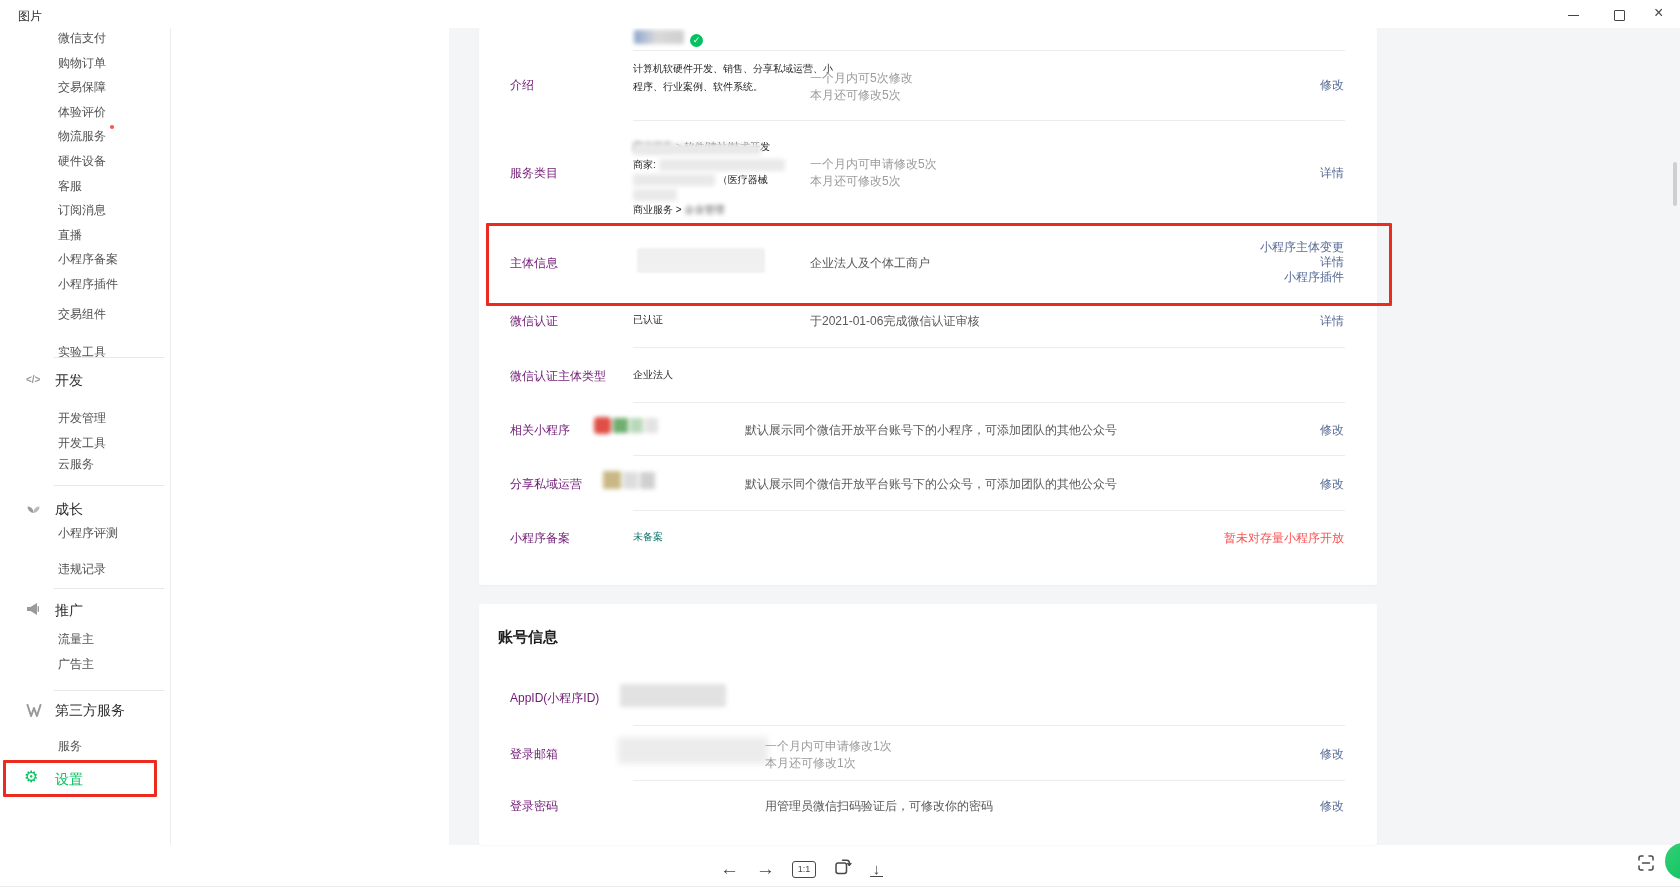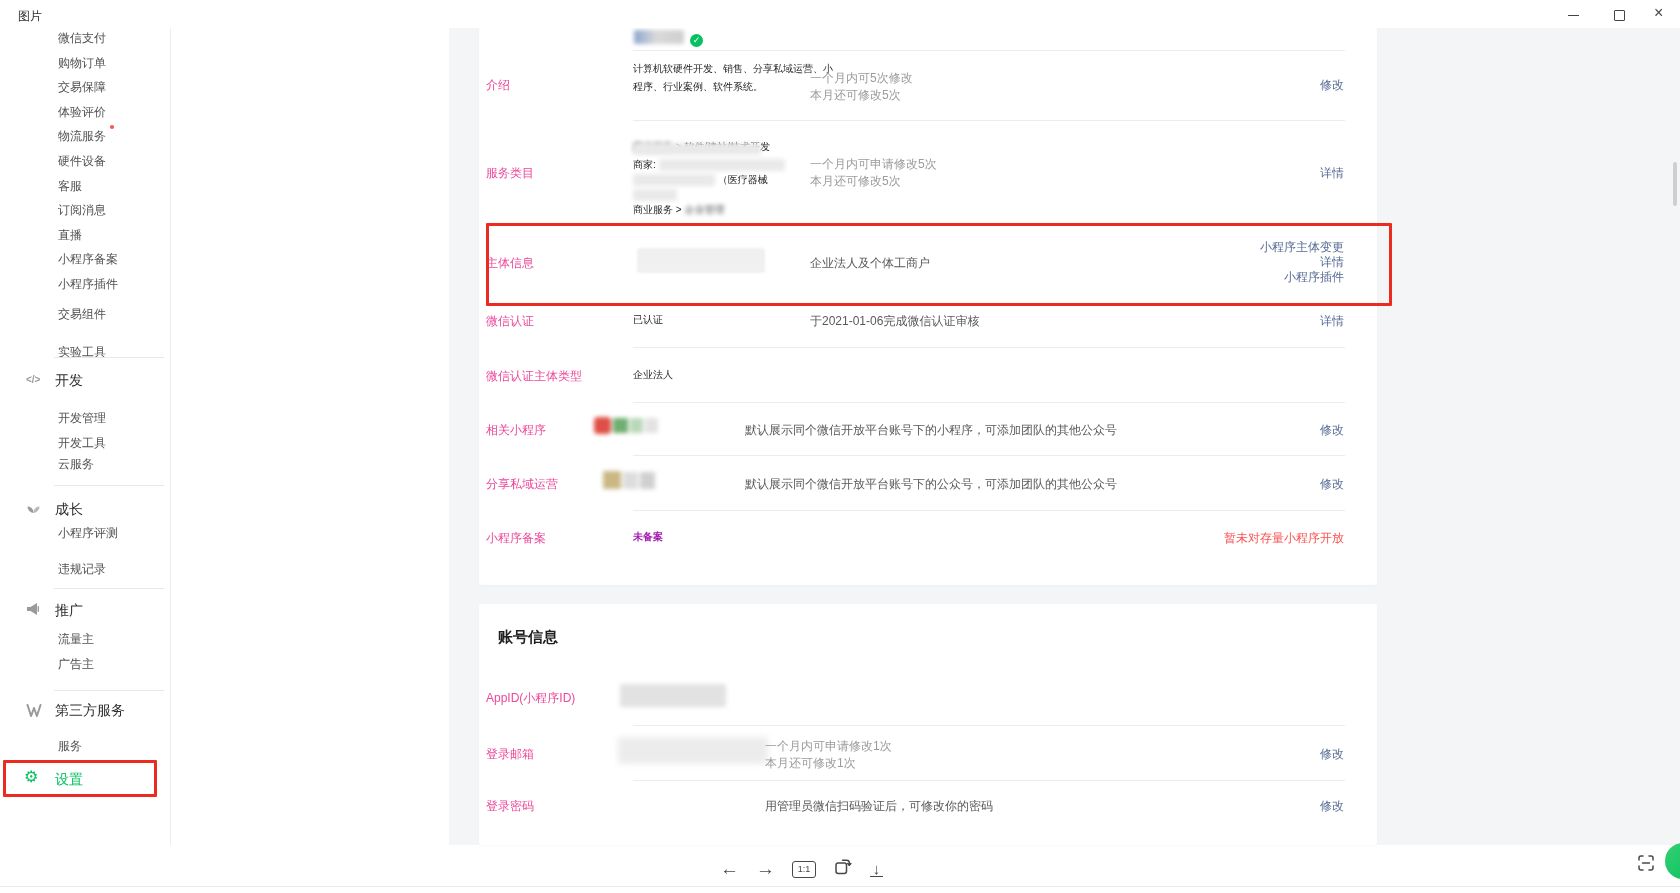--- a/index.html
+++ b/index.html
@@ -21,30 +21,30 @@
   .side-border{position:absolute;left:170px;top:28px;width:1px;height:817px;background:#ededed}
   .s-item{position:absolute;left:58px;font-size:12px;color:#515151;cursor:pointer;white-space:nowrap;z-index:3}
   .s-sec{position:absolute;left:55px;font-size:14px;color:#2d2d2d;cursor:pointer;white-space:nowrap;z-index:3}
   .s-icon{position:absolute;left:26px;z-index:3;color:#9a9a9a}
   .s-div{position:absolute;left:54px;width:110px;height:1px;background:#e8e8e8;z-index:3}
   .new-dot{position:absolute;width:4px;height:4px;border-radius:50%;background:#fa5151;z-index:4}
   .green{color:#07c160 !important}
   
   .main-bg{position:absolute;left:449px;top:28px;width:1231px;height:817px;background:#f4f5f7;z-index:1}
   .card{position:absolute;left:479px;width:898px;background:#ffffff;border-radius:3px;z-index:2;box-shadow:0 1px 2px rgba(0,0,0,0.03)}
-  .lbl{position:absolute;left:486px;font-size:12px;color:#ec4899;white-space:nowrap;z-index:4}
+  .lbl{position:absolute;left:510px;font-size:12px;color:#701a75;white-space:nowrap;z-index:4}
   .val{position:absolute;left:633px;font-size:10px;color:#262626;white-space:nowrap;z-index:4}
   .wrapval{white-space:normal;width:208px;line-height:18px}
   .desc{position:absolute;font-size:12px;color:#595959;white-space:nowrap;z-index:4}
   .quota{position:absolute;left:810px;font-size:12px;color:#9b9b9b;line-height:17px;white-space:nowrap;z-index:4}
   .act{position:absolute;right:336px;font-size:12px;color:#576b95;cursor:pointer;white-space:nowrap;z-index:5;text-align:right}
   .act-red{color:#fa5151}
   .divider{position:absolute;left:633px;width:712px;height:1px;background:#ececec;z-index:4}
   .heading{position:absolute;left:498px;font-size:15px;font-weight:600;color:#1f1f1f;z-index:4}
-  .bold{font-weight:700;color:#a21caf}
+  .bold{font-weight:400;color:#0f766e}
   
   .blur{position:absolute;background:#e9e9e9;filter:blur(2px);border-radius:2px;z-index:4}
   .blur-in{display:inline-block;background:#e9e9e9;filter:blur(2px);border-radius:2px;vertical-align:middle}
   .blurtext{filter:blur(2.2px);color:#4a4a4a}
   .thumb{position:absolute;display:flex;gap:2px;align-items:center;filter:blur(2.2px);z-index:4}
   .vbadge{display:inline-flex;width:13px;height:13px;border-radius:50%;background:#07c160;color:#fff;font-size:9px;align-items:center;justify-content:center}
   
   .hl{position:absolute;border:3px solid #ec2b20;z-index:12;border-radius:1px;pointer-events:none}
   
   .vtoolbar{position:absolute;left:720px;top:857px;display:flex;gap:17px;align-items:center;color:#484848;z-index:6}

